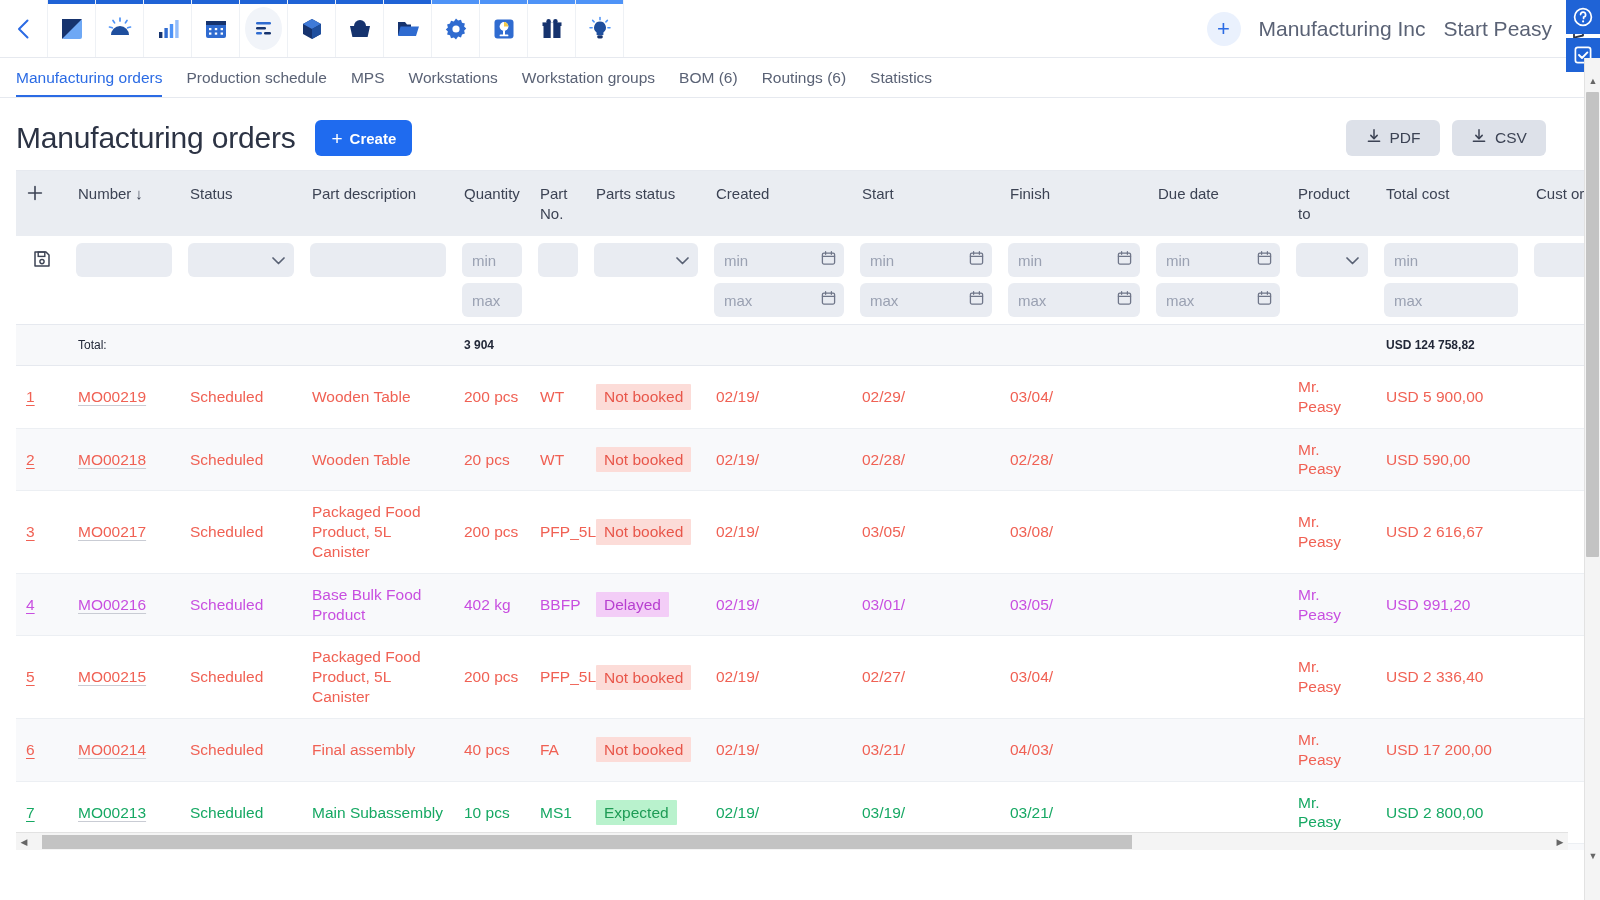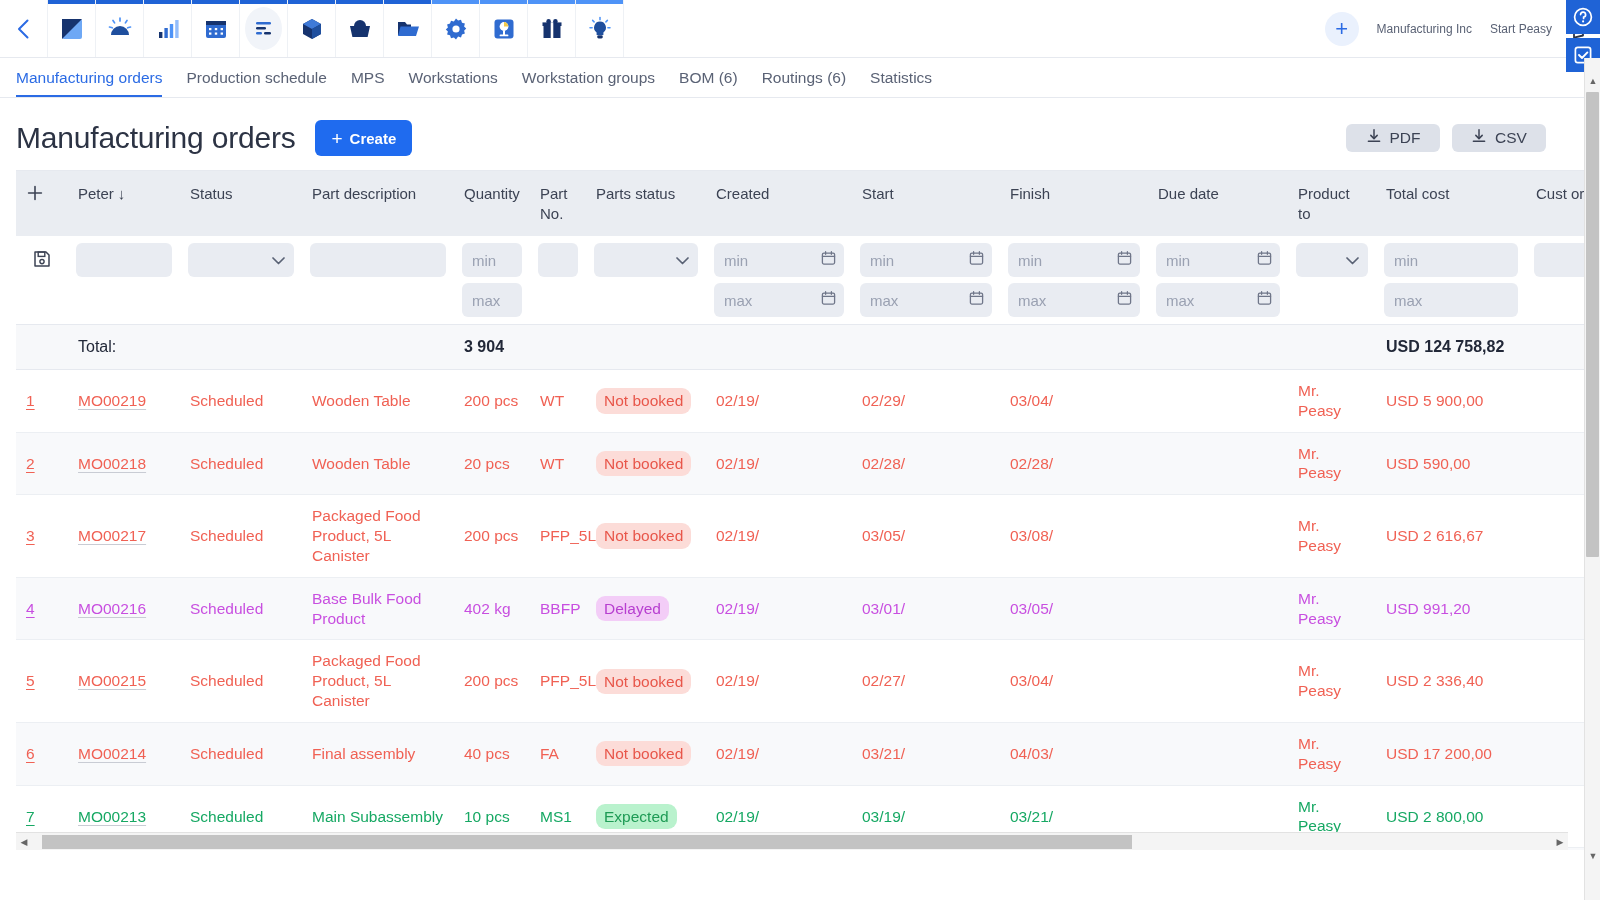--- a/index.html
+++ b/index.html
@@ -45,21 +45,21 @@
     margin-left: auto; display: flex; align-items: center; gap: 18px;
     padding-right: 0px;
   }
   .plus-circle {
     width: 34px; height: 34px; border-radius: 50%;
     background: #eaf1fd; color: #2b6be4;
     display: flex; align-items: center; justify-content: center;
     font-size: 22px; line-height: 1; cursor: pointer;
   }
   .org-name, .user-name {
-    font-size: 12px; color: #5a6275; white-space: nowrap; cursor: pointer;
+    font-size: 21px; color: #5a6275; white-space: nowrap; cursor: pointer;
   }
   .logout-icon { color: #2c3344; display: flex; align-items: center; cursor: pointer; padding-right: 6px;}
 
   .side-buttons {
     position: absolute; right: 0; top: 0; width: 34px;
     display: flex; flex-direction: column; gap: 4px;
   }
   .side-btn {
     width: 34px; height: 34px; background: #1f63d6; color: #fff;
     display: flex; align-items: center; justify-content: center; cursor: pointer;
@@ -93,21 +93,21 @@
     margin-left: 20px; background: #1f6bef; color: #fff;
     border: none; border-radius: 6px; height: 36px; padding: 0 16px;
     font-size: 15px; font-weight: 700; cursor: pointer;
     display: inline-flex; align-items: center; gap: 7px;
     font-family: "Liberation Sans", sans-serif;
   }
   .create-btn .pl { font-size: 19px; font-weight: 400; line-height: 1; }
   .head-actions { margin-left: auto; display: flex; gap: 12px; padding-right: 36px; }
   .ghost-btn {
     background: #dde1e9; color: #3c4354; border: none; border-radius: 6px;
-    height: 28px; min-width: 94px; padding: 0 16px; font-size: 15.5px;
+    height: 36px; min-width: 94px; padding: 0 16px; font-size: 15.5px;
     cursor: pointer; display: inline-flex; align-items: center; justify-content: center; gap: 8px;
     font-family: "Liberation Sans", sans-serif;
   }
 
   
   #tablewrap {
     margin: 0 16px 0 16px;
     position: relative;
     height: 680px;
     overflow: hidden;
@@ -139,38 +139,38 @@
     pointer-events: none; color: #5a6275;
   }
   .f-date-wrap { position: relative; }
   .f-date-wrap .cal {
     position: absolute; right: 8px; top: 50%; transform: translateY(-50%);
     pointer-events: none; color: #6f7689;
   }
   .save-icon { color: #3c4354; display: flex; align-items: center; justify-content: center; padding-top: 6px; cursor: pointer;}
 
   tr.totals td {
-    background: #f7f8fa; font-size: 16px; color: #222838; font-weight: 700;
+    background: #f7f8fa; font-size: 12px; color: #222838; font-weight: 700;
     padding: 13px 10px; border-bottom: 1px solid #e6e9ef;
   }
   tr.totals td.lbl { font-weight: 400; }
 
   tbody.data tr td {
     font-size: 15.5px; padding: 11px 10px; border-bottom: 1px solid #eceff3;
     vertical-align: middle; line-height: 1.28;
   }
   tbody.data tr:nth-child(even) td { background: #f8f9fb; }
   tbody.data tr:nth-child(odd) td { background: #ffffff; }
 
   td.idx { text-align: left; padding-left: 14px; }
   td.idx span, td.num a { text-decoration: underline; text-underline-offset: 3px; cursor: pointer; }
   td.num a { text-decoration-color: #c9ccd4; }
 
   .pill {
-    display: inline-block; padding: 3px 8px; border-radius: 9px;
+    display: inline-block; padding: 3px 8px; border-radius: 1px;
     font-size: 15.5px; line-height: 1.25;
   }
   .pill.notbooked { background: #fcdcd8; color: #e8564a; }
   .pill.delayed   { background: #f3cdf7; color: #b73fd0; }
   .pill.expected  { background: #b9f2cd; color: #1e9b55; }
 
   
   .c-red    { color: #f06154; }
   .c-purple { color: #c84fe0; }
   .c-green  { color: #16a863; }
@@ -424,21 +424,21 @@
       <col style="width:150px">
         <col style="width:130px">
     </colgroup>
     <thead>
       <tr>
         <th class="sel-col">
           <svg width="18" height="18" viewBox="0 0 18 18">
               <path d="M9 2.6v12.8M2.6 9h12.8" stroke="#3c4354" stroke-width="1.6" stroke-linecap="round"></path>
             </svg>
         </th>
-        <th><span>Peter</span><span class="sortarrow">↓</span></th>
+        <th><span>Number</span><span class="sortarrow">↓</span></th>
         <th>Status</th>
         <th>Part description</th>
         <th>Quantity</th>
         <th>Part No.</th>
         <th>Parts status</th>
         <th>Created</th>
         <th>Start</th>
         <th>Finish</th>
         <th>Due date</th>
         <th>Product to</th>

